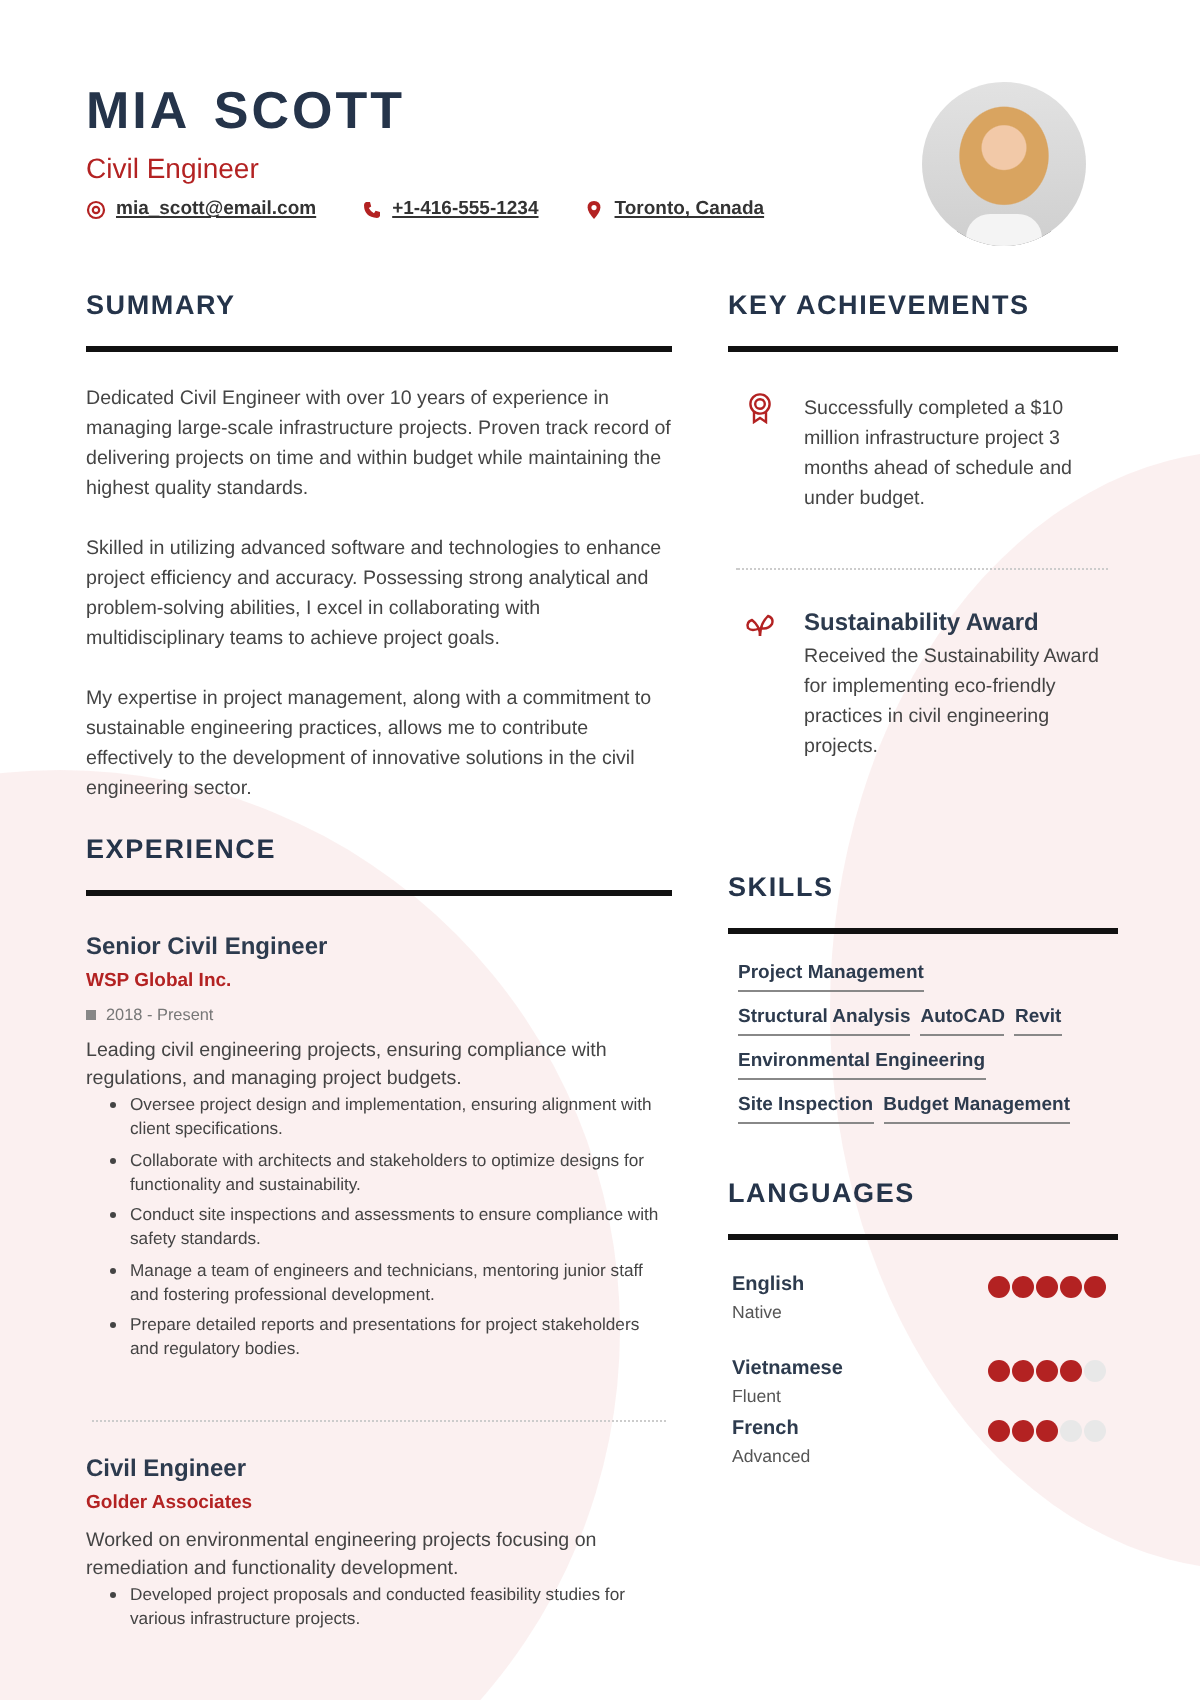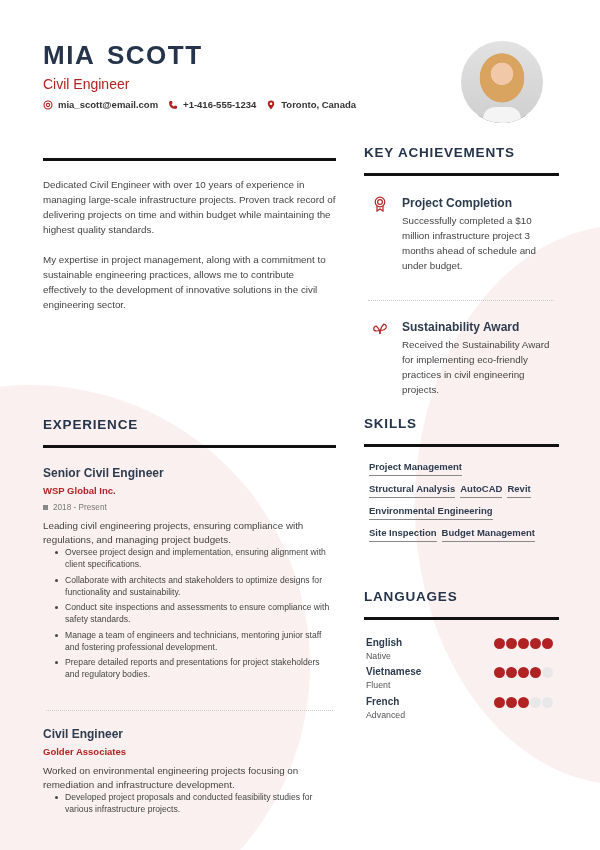--- a/index.html
+++ b/index.html
@@ -6,21 +6,21 @@
   html, body { width: 600px; height: 850px; background: #ffffff; overflow: hidden; }
   body { font-family: "Liberation Sans", "DejaVu Sans", sans-serif; color: #333; position: relative; }
   .bg-shape { position: absolute; border-radius: 50%; background: #f7e4e4; opacity: 0.55; z-index: 0; pointer-events: none; }
   .bg-shape.a { left: -250px; top: 385px; width: 560px; height: 560px; }
   .bg-shape.b { left: 415px; top: 225px; width: 420px; height: 560px; }
   .page { position: relative; z-index: 1; width: 600px; height: 674px; }
 
   .header { position: absolute; left: 43px; top: 40px; }
   .name { font-size: 26px; font-weight: 700; color: #25344a; letter-spacing: 1.5px; word-spacing: 4px; line-height: 30px; }
   .title { font-size: 14px; color: #b32222; margin-top: 5px; line-height: 18px; }
-  .contacts { display: flex; gap: 10px; margin-top: 6px; font-size: 9.5px; font-weight: 700; color: #333; align-items: center; }
+  .contacts { display: flex; gap: 23px; margin-top: 6px; font-size: 9.5px; font-weight: 700; color: #333; align-items: center; text-decoration: underline; }
   .contact { display: flex; align-items: center; gap: 5px; }
   .contact svg { width: 10px; height: 10px; }
   .photo { position: absolute; left: 461px; top: 41px; width: 82px; height: 82px; border-radius: 50%; overflow: hidden;
     background: radial-gradient(circle at 50% 40%, #f2c9a8 0 17%, transparent 18%),
                 radial-gradient(ellipse at 50% 45%, #d9a460 0 38%, transparent 39%),
                 linear-gradient(#e2e2e2, #cfcfcf); }
   .photo .shirt { position: absolute; left: 22px; bottom: -6px; width: 38px; height: 22px; background: #f4f4f4; border-radius: 12px 12px 0 0; }
   .photo .jacket { position: absolute; left: 10px; bottom: -10px; width: 62px; height: 22px; background: #555; border-radius: 20px 20px 0 0; z-index: -1; }
 
   .section-title { font-size: 13.5px; font-weight: 700; color: #25344a; letter-spacing: 0.8px; }
@@ -91,38 +91,39 @@
       </div>
     </div>
   </div>
 
   <div class="photo">
     <div class="jacket"></div>
     <div class="shirt"></div>
   </div>
 
   <div class="col-left summary" style="top:145px;">
+    <div class="section-title">SUMMARY</div>
     <div class="rule"></div>
     <div style="margin-top:16px;">
       <p>Dedicated Civil Engineer with over 10 years of experience in managing large-scale infrastructure projects. Proven track record of delivering projects on time and within budget while maintaining the highest quality standards.</p>
+      <p>Skilled in utilizing advanced software and technologies to enhance project efficiency and accuracy. Possessing strong analytical and problem-solving abilities, I excel in collaborating with multidisciplinary teams to achieve project goals.</p>
       <p>My expertise in project management, along with a commitment to sustainable engineering practices, allows me to contribute effectively to the development of innovative solutions in the civil engineering sector.</p>
     </div>
   </div>
 
   <div class="col-right" style="top:145px;">
     <div class="section-title">KEY ACHIEVEMENTS</div>
     <div class="rule"></div>
     <div class="ach" style="margin-top:19px;">
       <svg class="ach-icon" viewBox="0 0 16 16">
         <circle cx="8" cy="6" r="4.8" fill="none" stroke="#b32222" stroke-width="1.2"></circle>
         <circle cx="8" cy="6" r="2.4" fill="none" stroke="#b32222" stroke-width="1.2"></circle>
         <path d="M5 10 L5 15 L8 13 L11 15 L11 10" fill="none" stroke="#b32222" stroke-width="1.2"></path>
       </svg>
       <div>
-        <div class="ach-title">Project Completion</div>
         <div class="ach-desc">Successfully completed a $10 million infrastructure project 3 months ahead of schedule and under budget.</div>
       </div>
     </div>
     <div class="dotted"></div>
     <div class="ach" style="margin-top:18px;justify-content:flex-end;">
       <svg class="ach-icon" viewBox="0 0 16 16">
         <path d="M8 14 Q8 9 4 6 Q1 7 2 10 Q4 12 8 10" fill="none" stroke="#b32222" stroke-width="1.2"></path>
         <path d="M8 14 Q8 8 12 4 Q15 5 14 8 Q12 11 8 10" fill="none" stroke="#b32222" stroke-width="1.2"></path>
       </svg>
       <div>
@@ -151,28 +152,28 @@
         <li>Manage a team of engineers and technicians, mentoring junior staff and fostering professional development.</li>
         <li>Prepare detailed reports and presentations for project stakeholders and regulatory bodies.</li>
       </ul>
     </div>
 
     <div class="job-sep"></div>
 
     <div style="margin-top:15px;">
       <div class="job-title">Civil Engineer</div>
       <div class="company">Golder Associates</div>
-      <div class="job-desc">Worked on environmental engineering projects focusing on remediation and infrastructure development.</div>
+      <div class="job-desc">Worked on environmental engineering projects focusing on remediation and functionality development.</div>
       <ul class="bullets">
         <li>Developed project proposals and conducted feasibility studies for various infrastructure projects.</li>
       </ul>
     </div>
   </div>
 
-  <div class="col-right" style="top:416px;">
+  <div class="col-right" style="top:436px;">
     <div class="section-title">SKILLS</div>
     <div class="rule"></div>
     <div class="skills">
       <span class="skill" style="margin-right:60px;">Project Management</span>
       <span class="skill">Structural Analysis</span>
       <span class="skill">AutoCAD</span>
       <span class="skill" style="margin-right:20px;">Revit</span>
       <span class="skill" style="margin-right:40px;">Environmental Engineering</span>
       <span class="skill">Site Inspection</span>
       <span class="skill">Budget Management</span>
@@ -189,21 +190,21 @@
           <div class="lang-level">Native</div>
         </div>
         <div class="dots">
             <span class="dot on"></span>
             <span class="dot on"></span>
             <span class="dot on"></span>
             <span class="dot on"></span>
             <span class="dot on"></span>
           </div>
       </div>
-      <div class="lang" style="margin-top:2px;gap:32px;">
+      <div class="lang" style="margin-top:15px;gap:32px;">
         <div>
           <div class="lang-name">Vietnamese</div>
           <div class="lang-level">Fluent</div>
         </div>
         <div class="dots">
             <span class="dot on"></span>
             <span class="dot on"></span>
             <span class="dot on"></span>
             <span class="dot on"></span>
             <span class="dot"></span>

